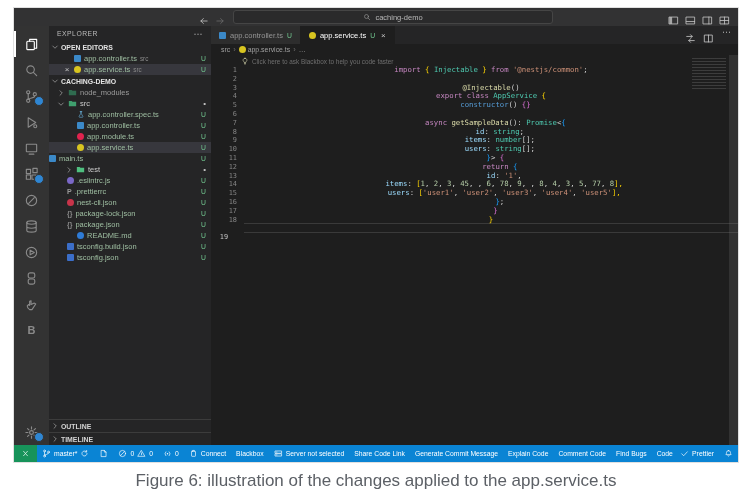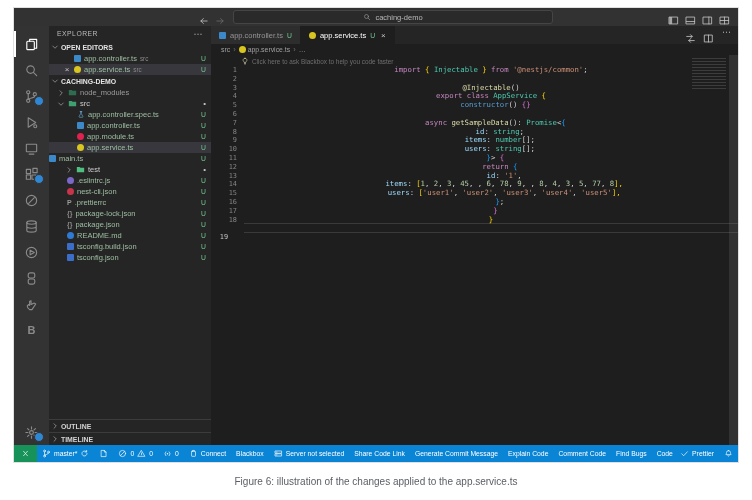--- a/index.html
+++ b/index.html
@@ -98,21 +98,21 @@
   
   .statusbar{height:17px;background:#0a84d4;display:flex;align-items:stretch;color:#ffffff;
       font-size:6.8px;flex:0 0 auto;position:relative;overflow:hidden;}
   .sbi{display:flex;align-items:center;gap:3px;padding:0 5px;cursor:pointer;white-space:nowrap;}
   .sbi.accent{background:#17935a;padding:0 7px;}
   .sbi .ic{width:9px;height:9px;display:inline-block;}
   .sb-left{display:flex;align-items:stretch;flex:1;min-width:0;overflow:hidden;}
   .sb-right{display:flex;align-items:stretch;flex:0 0 auto;}
   
   .caption{position:absolute;left:0;top:462px;width:752px;height:38px;display:flex;
-      align-items:center;justify-content:center;color:#5c6066;font-size:10px;}
+      align-items:center;justify-content:center;color:#5c6066;font-size:17px;}
 </style>
 </head>
 <body>
 
 <div class="page">
   <div class="vscode-window">
 
     <div class="titlebar">
       <div class="navbtns">
         <span class="navbtn"><svg viewBox="0 0 16 16" width="100%" height="100%" fill="none" stroke="currentColor" stroke-width="1.2" stroke-linecap="round" stroke-linejoin="round">
@@ -344,44 +344,44 @@
               <span class="grow"></span>
               <span class="dot">•</span>
             </div>
             <div class="row" style="padding-left:18px">
               <span class="chip c" style="background:#7b68c8"></span>
               <span class="name untracked">.eslintrc.js</span>
               <span class="grow"></span>
               <span class="gitU">U</span>
             </div>
             <div class="row" style="padding-left:18px">
+              <span class="chip l" style="color:#9a9a9a">P</span>
+              <span class="name untracked">.prettierrc</span>
+              <span class="grow"></span>
+              <span class="gitU">U</span>
+            </div>
+            <div class="row" style="padding-left:18px">
               <span class="chip c" style="background:#c8344a"></span>
               <span class="name untracked">nest-cli.json</span>
-              <span class="grow"></span>
-              <span class="gitU">U</span>
-            </div>
-            <div class="row" style="padding-left:18px">
-              <span class="chip l" style="color:#9a9a9a">P</span>
-              <span class="name untracked">.prettierrc</span>
               <span class="grow"></span>
               <span class="gitU">U</span>
             </div>
             <div class="row" style="padding-left:18px">
               <span class="chip l" style="color:#8a8a8a">{}</span>
               <span class="name untracked">package-lock.json</span>
               <span class="grow"></span>
               <span class="gitU">U</span>
             </div>
             <div class="row" style="padding-left:18px">
               <span class="chip l" style="color:#8a8a8a">{}</span>
               <span class="name untracked">package.json</span>
               <span class="grow"></span>
               <span class="gitU">U</span>
             </div>
-            <div class="row" style="padding-left:18px">
+            <div class="row" style="padding-left:28px">
               <span class="chip c" style="background:#2e7bd6"></span>
               <span class="name untracked">README.md</span>
               <span class="grow"></span>
               <span class="gitU">U</span>
             </div>
             <div class="row" style="padding-left:18px">
               <span class="chip s" style="background:#3b6ec8"></span>
               <span class="name untracked">tsconfig.build.json</span>
               <span class="grow"></span>
               <span class="gitU">U</span>

